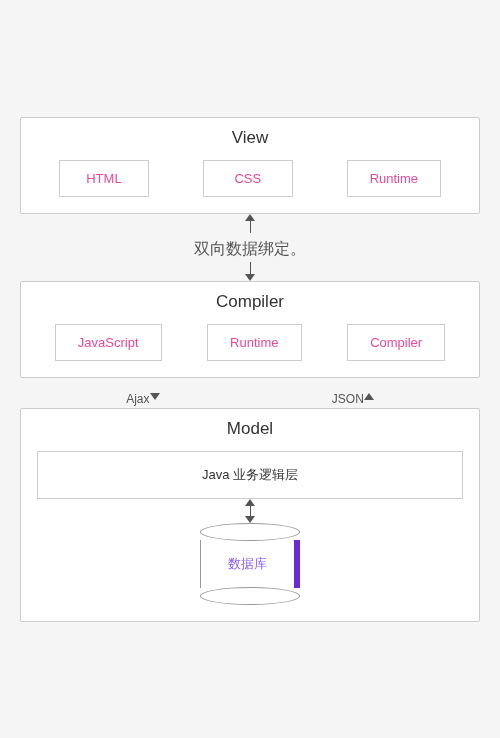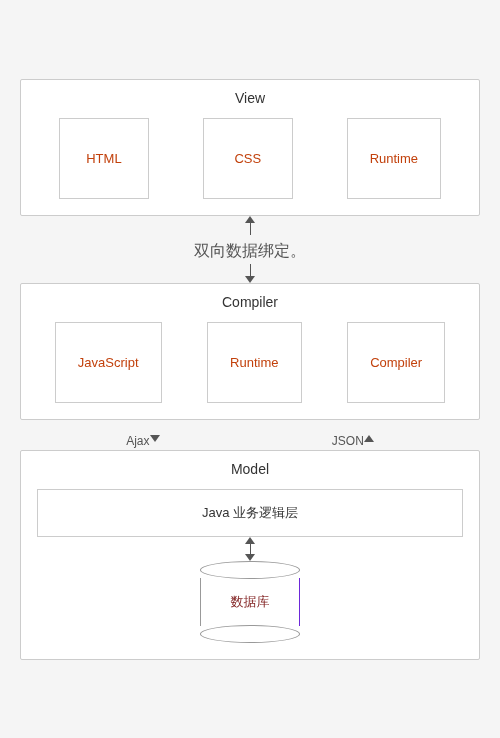--- a/index.html
+++ b/index.html
@@ -25,37 +25,37 @@
     .layer {
       width: 100%;
       border: 1px solid #ccc;
       background: #fff;
       border-radius: 2px;
       padding: 10px 16px 16px 16px;
       position: relative;
     }
     .layer-title {
       text-align: center;
-      font-size: 14px;
+      font-size: 17px;
       color: #333;
       margin-bottom: 12px;
     }
     .layer-boxes {
       display: flex;
       flex-direction: row;
       justify-content: space-around;
       align-items: center;
       gap: 10px;
     }
     .box {
       border: 1px solid #ccc;
       background: #fff;
-      padding: 32px 22px;
+      padding: 10px 22px;
       font-size: 13px;
-      color: #c2410c;
+      color: #ec4899;
       text-align: center;
       min-width: 90px;
     }
 
     
     .arrow-center {
       display: flex;
       flex-direction: column;
       align-items: center;
       gap: 0;
@@ -134,28 +134,28 @@
       border: 1px solid #999;
       border-radius: 50%;
       background: #fff;
       position: relative;
       z-index: 2;
     }
     .cyl-body {
       width: 100px;
       height: 48px;
       border-left: 1px solid #999;
-      border-right: 1px solid #6d28d9;
+      border-right: 6px solid #6d28d9;
       background: #fff;
       margin-top: -1px;
       display: flex;
       align-items: center;
       justify-content: center;
       font-size: 13px;
-      color: #7f1d1d;
+      color: #8b5cf6;
     }
     .cyl-bottom {
       width: 100px;
       height: 18px;
       border: 1px solid #999;
       border-radius: 50%;
       background: #fff;
       margin-top: -1px;
     }
 

